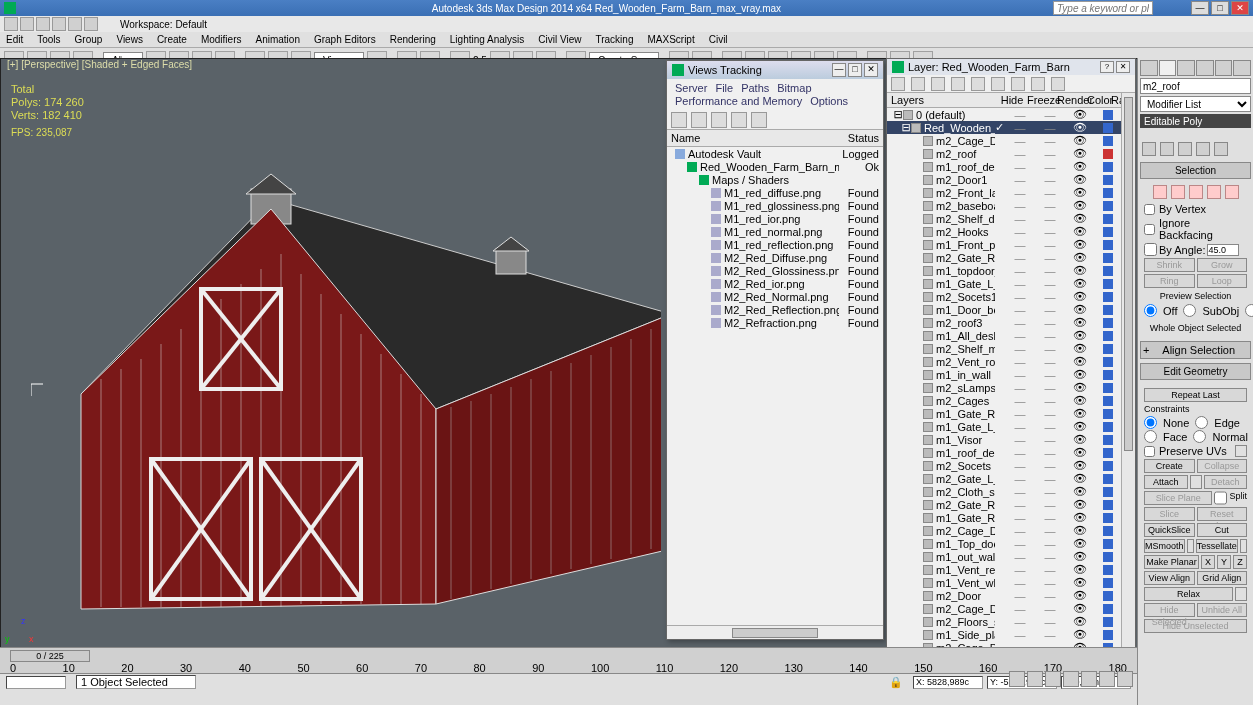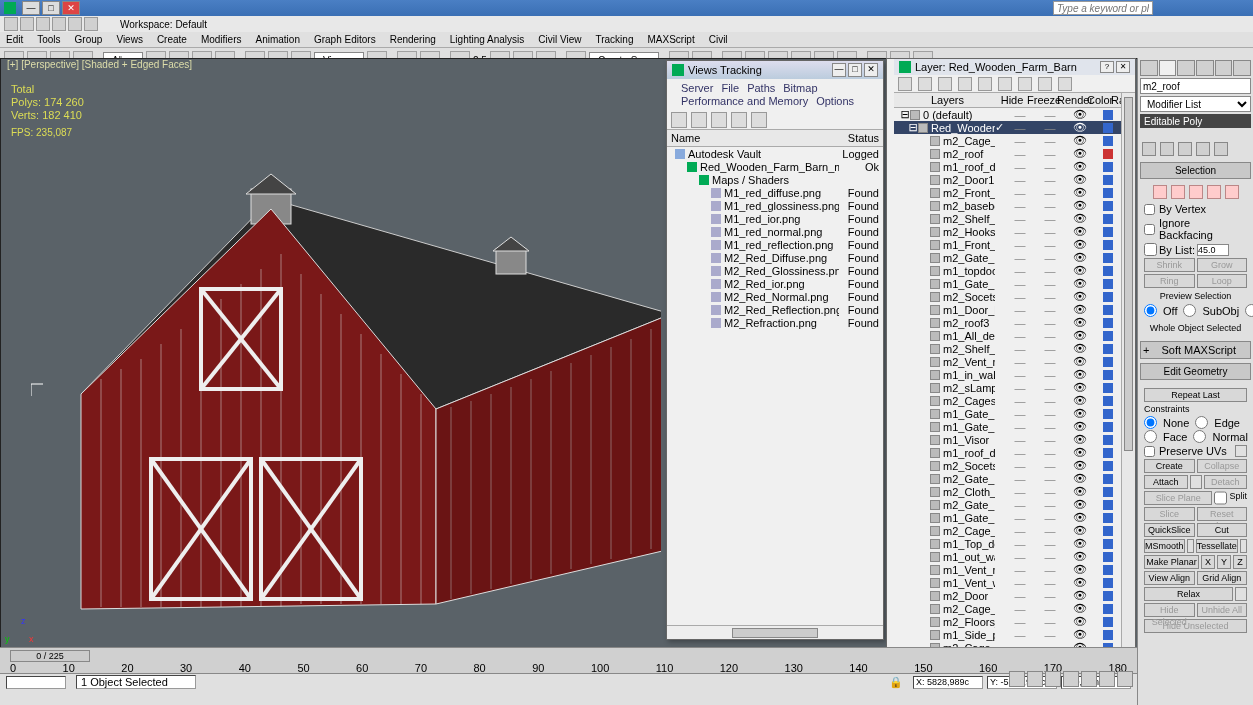--- a/index.html
+++ b/index.html
@@ -44,45 +44,45 @@
   
   .barn { position: absolute; left: 30px; top: 90px; width: 630px; height: 470px; }
   .barn svg { width: 100%; height: 100%; }
   
   
   .asset-dialog { position: absolute; top: 60px; left: 666px; width: 218px; height: 580px; background: #f0f0f0; border: 1px solid #666; box-shadow: 2px 2px 5px rgba(0,0,0,0.3); display: flex; flex-direction: column; }
   .asset-dialog .dlg-title { height: 18px; background: linear-gradient(#dde,#bcd); display: flex; align-items: center; padding: 0 5px; font-size: 10px; }
   .asset-dialog .dlg-title .t-icon { width: 12px; height: 12px; background: #0a5; margin-right: 4px; }
   .asset-dialog .dlg-title .spacer { flex: 1; }
   .asset-dialog .dlg-title .dlg-btn { width: 14px; height: 14px; background: #eee; border: 1px solid #888; margin-left: 2px; font-size:9px; text-align:center; }
-  .asset-dialog .dlg-menu { padding: 3px 14px; font-size: 10px; color: #336; line-height: 13px; }
+  .asset-dialog .dlg-menu { padding: 3px 8px; font-size: 10px; color: #336; line-height: 13px; }
   .asset-dialog .dlg-menu span { margin-right: 8px; cursor: pointer; }
   .asset-dialog .dlg-tools { height: 18px; display: flex; align-items: center; padding: 0 4px; gap: 4px; }
   .asset-dialog .dlg-tools .t-btn { width: 16px; height: 16px; background: #ddd; border: 1px solid #999; }
   .asset-dialog .dlg-head { display: flex; background: #e8e8e8; border-top: 1px solid #aaa; border-bottom: 1px solid #aaa; font-size: 10px; padding: 2px 4px; }
   .asset-dialog .dlg-head .name { flex: 1; }
   .asset-dialog .dlg-body { flex: 1; overflow-y: hidden; font-size: 10px; }
   .asset-row { display: flex; padding: 0 4px; height: 13px; align-items: center; }
   .asset-row .indent { display: inline-block; }
   .asset-row .a-icon { width: 10px; height: 10px; background: #8bc; margin-right: 3px; flex-shrink:0; }
   .asset-row .a-name { flex: 1; white-space: nowrap; overflow: hidden; }
   .asset-row .a-status { width: 40px; text-align: right; }
   .asset-dialog .dlg-scroll { height: 14px; background: #eee; border-top: 1px solid #aaa; position: relative; }
   .asset-dialog .dlg-scroll .thumb { position: absolute; left: 30%; width: 40%; top: 2px; height: 10px; background: #ccc; border: 1px solid #888; }
   
   
-  .layer-dialog { position: absolute; top: 58px; left: 886px; width: 250px; height: 640px; background: #f0f0f0; border: 1px solid #666; display: flex; flex-direction: column; padding-left: 7px; }
+  .layer-dialog { position: absolute; top: 58px; left: 886px; width: 250px; height: 640px; background: #f0f0f0; border: 1px solid #666; display: flex; flex-direction: column; }
   .layer-dialog .dlg-title { height: 16px; background: #e0e4ec; display: flex; align-items: center; padding: 0 5px; font-size: 10px; }
   .layer-dialog .dlg-title .t-icon { width: 12px; height: 12px; background: #0a5; margin-right: 4px; }
   .layer-dialog .dlg-title .spacer { flex:1; }
   .layer-dialog .dlg-title .dlg-btn { width: 14px; height: 12px; border: 1px solid #888; background: #eee; margin-left: 2px; font-size:8px; text-align:center; }
   .layer-dialog .dlg-tools { height: 18px; display: flex; align-items: center; padding: 0 4px; gap: 6px; border-bottom: 1px solid #aaa; }
   .layer-dialog .dlg-tools .t-btn { width: 14px; height: 14px; background: #ddd; border: 1px solid #999; }
   .layer-dialog .dlg-head { display: flex; background: #e8e8e8; border-bottom: 1px solid #aaa; font-size: 10px; padding: 1px 4px; }
-  .layer-dialog .dlg-head .c-layers { flex: 1; text-align: center; }
+  .layer-dialog .dlg-head .c-layers { flex: 1; }
   .layer-dialog .dlg-head .c { width: 30px; text-align: center; }
   .layer-dialog .dlg-body { flex: 1; overflow: hidden; font-size: 10px; }
   .layer-row { display: flex; align-items: center; height: 13px; padding-left: 6px; }
   .layer-row.sel { background: #346; color: #fff; }
   .layer-row .plus { width: 10px; text-align: center; flex-shrink:0; }
   .layer-row .l-icon { width: 10px; height: 10px; background: #bbb; border: 1px solid #888; margin-right: 3px; flex-shrink:0; }
   .layer-row .l-name { flex: 1; white-space: nowrap; overflow: hidden; }
   .layer-row .l-dash { width: 30px; text-align: center; color: #888; }
   .layer-row .l-eye { width: 30px; text-align: center; }
   .layer-row .l-color { width: 10px; height: 10px; margin: 0 8px; flex-shrink:0; }
@@ -130,20 +130,21 @@
   .status-bar .coords { display: flex; gap: 4px; align-items: center; }
   .status-bar .coords .coord { width: 70px; height: 13px; background: #fff; border: 1px inset #999; font-size: 9px; padding: 0 2px; }
   .play-controls { position: absolute; right: 4px; bottom: 18px; display: flex; gap: 2px; }
   .play-controls .pc { width: 16px; height: 16px; background: #d0d0d0; border: 1px solid #888; }
 </style>
 </head>
 <body>
 
 <div class="title-bar">
   <div class="logo"></div>
+  <div class="title">Autodesk 3ds Max Design 2014 x64   Red_Wooden_Farm_Barn_max_vray.max</div>
   <div class="win-btns">
     <div class="win-btn">—</div>
     <div class="win-btn">□</div>
     <div class="win-btn close">✕</div>
   </div>
 </div>
 
 <div class="quick-access">
   <div class="qa-icon"></div>
   <div class="qa-icon"></div>
@@ -1010,42 +1011,42 @@
     <div class="check-row">
         <input type="checkbox" style="">
         <span>By Vertex</span>
       </div>
     <div class="check-row">
         <input type="checkbox" style="">
         <span>Ignore Backfacing</span>
       </div>
     <div class="spinner-row">
         <input type="checkbox" style="">
-        <span>By List:</span>
+        <span>By Angle:</span>
         <input class="sp-input" value="45.0" style="">
       </div>
     <div class="btn-row">
         <div class="b dis">Shrink</div>
         <div class="b dis">Grow</div>
       </div>
     <div class="btn-row">
         <div class="b dis">Ring</div>
         <div class="b dis">Loop</div>
       </div>
     <div style="text-align:center;font-size:9px;margin:3px 0">Preview Selection</div>
     <div class="radio-row">
         <input type="radio" checked="" style="">
         <span>Off</span>
         <input type="radio" style="">
         <span>SubObj</span>
         <input type="radio" style="">
       </div>
     <div style="text-align:center;font-size:9px;margin:6px 0">Whole Object Selected</div>
   </div>
-  <div class="rollout-head"><span style="float:left">+</span><span>Soft MAXScript</span></div>
+  <div class="rollout-head"><span style="float:left">+</span><span>Align Selection</span></div>
   <div class="rollout-head">Edit Geometry</div>
   <div class="rollout-body">
     <div class="btn-full">Repeat Last</div>
     <div style="font-size:9px;margin:2px 0">Constraints</div>
     <div class="radio-row">
         <input type="radio" checked="" style="">
         <span>None</span>
         <input type="radio" style="">
         <span>Edge</span>
       </div>

